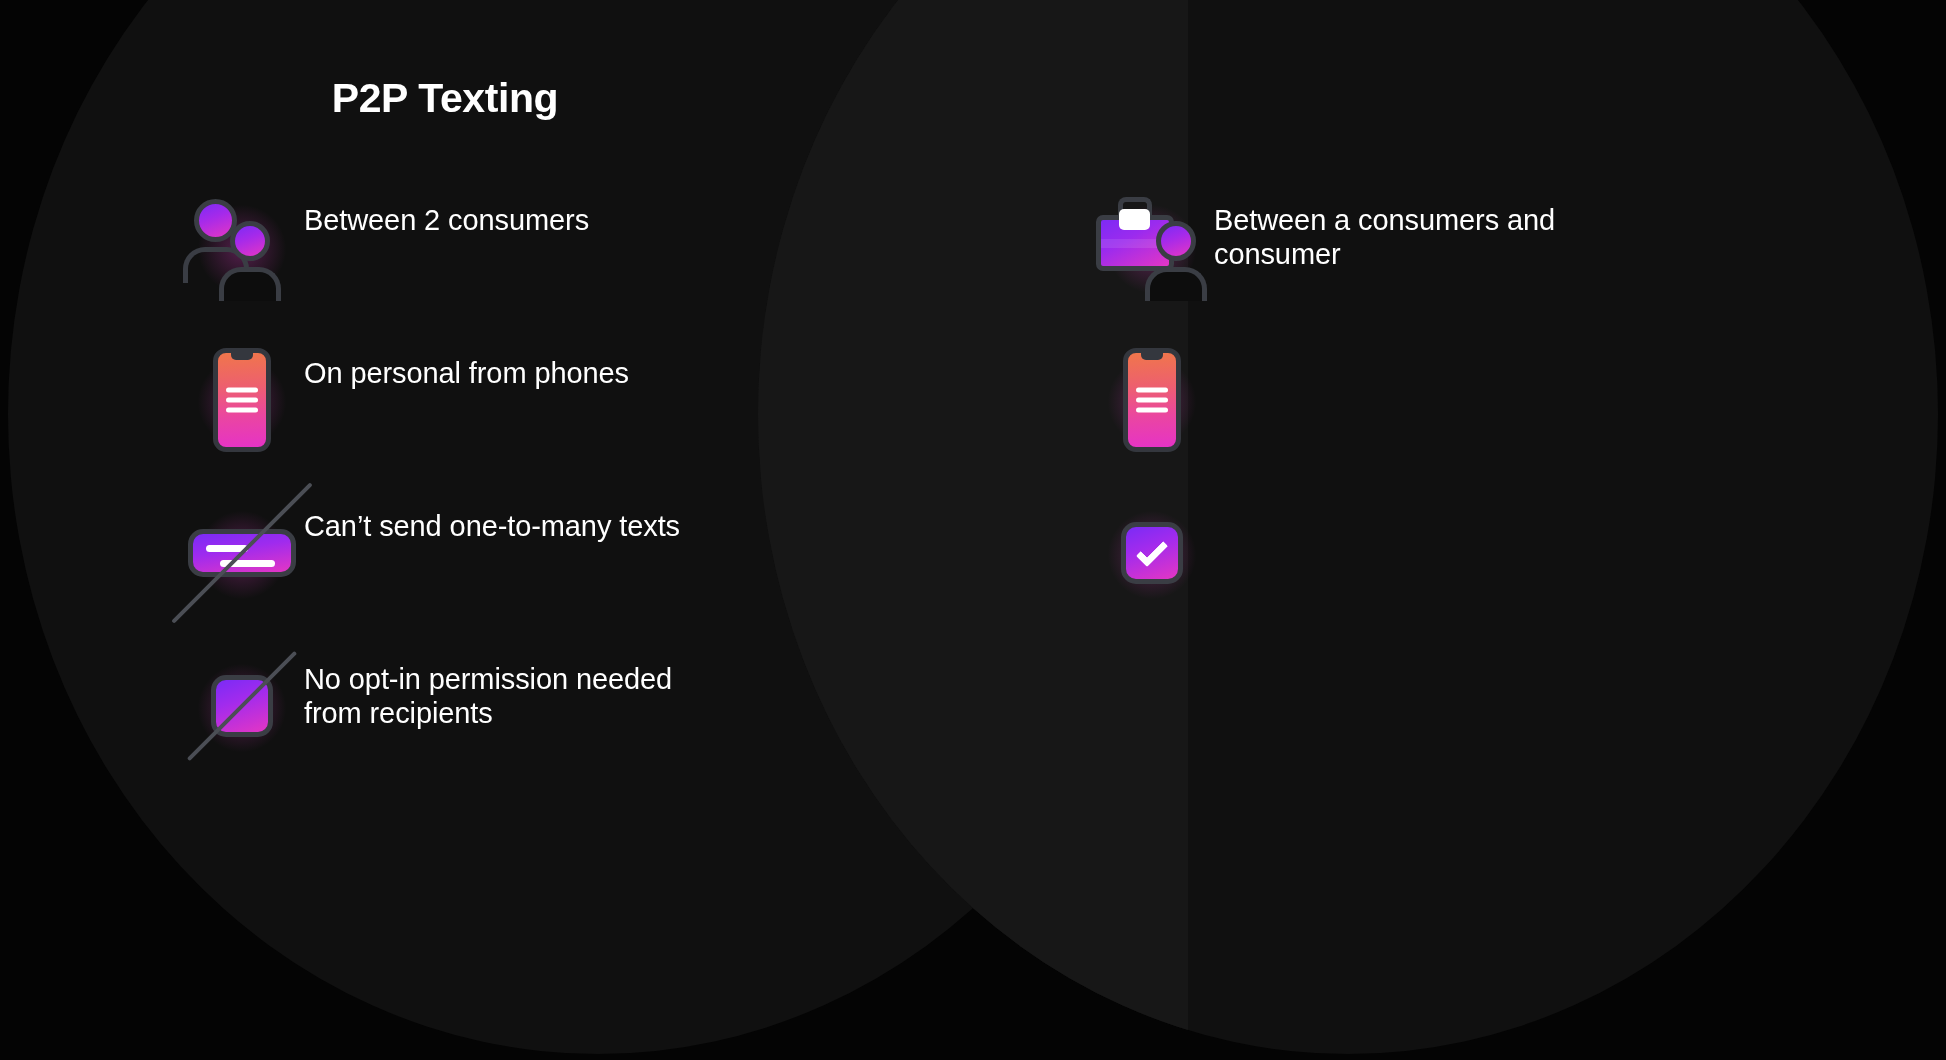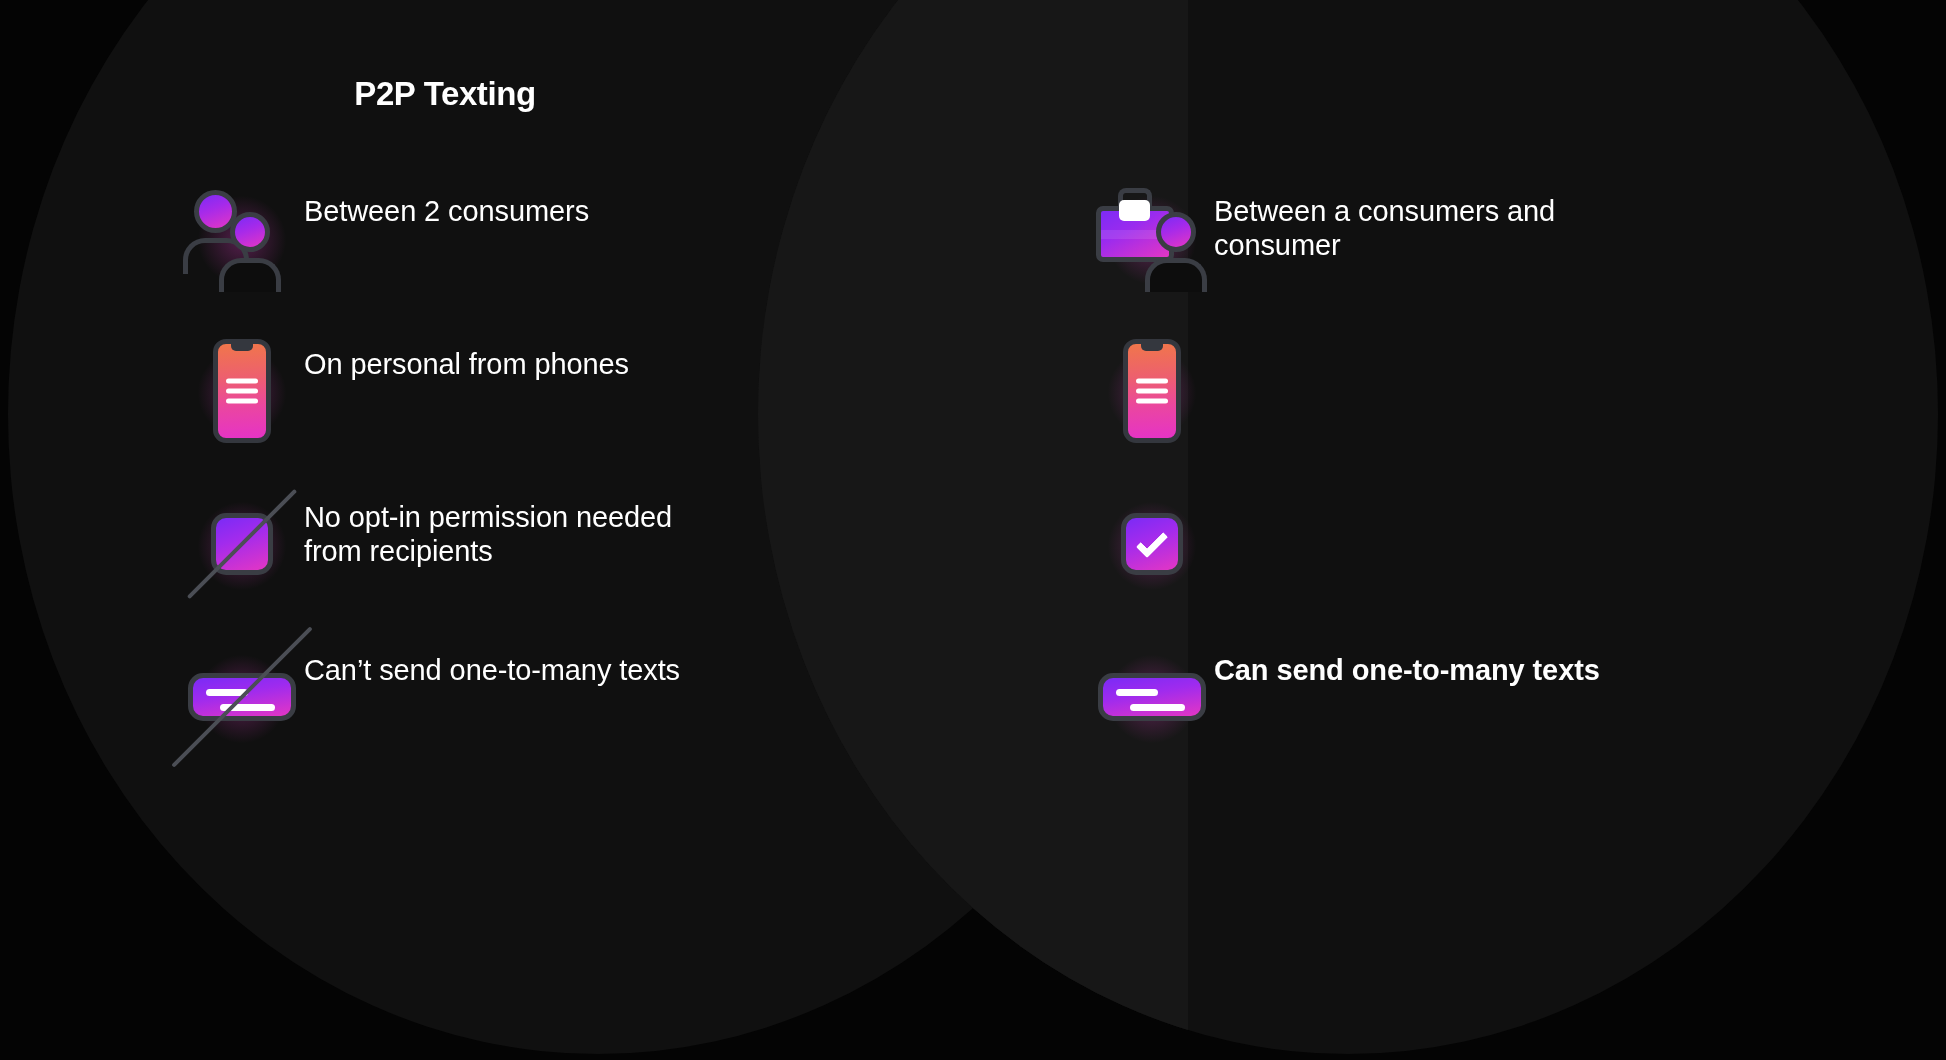--- a/index.html
+++ b/index.html
@@ -52,29 +52,29 @@
   .col-left{left:30px;}
   .col-right{left:930px;}
 
   .col-title{
     position:absolute;
     top:75px;
     left:0;
     width:830px;
     text-align:center;
     color:#ffffff;
-    font-size:33px;
+    font-size:41px;
     font-weight:bold;
     letter-spacing:-0.4px;
   }
   .col-right .col-title{ padding-left:18px; }
 
   .rows{
     position:absolute;
-    top:183px;
+    top:192px;
     left:150px;
     width:700px;
   }
   .col-right .rows{ left:160px; }
 
   .row{
     display:flex;
     align-items:flex-start;
     height:153px;
   }
@@ -284,39 +284,39 @@
               </div>
           </div>
         </div>
         <div class="row-text">On personal from phones</div>
       </div>
 
       <div class="row">
         <div class="row-icon">
           <div class="glow"></div>
           <div class="iconwrap">
-            <div class="sq"></div>
-            <div class="strike"></div>
-          </div>
-        </div>
-        <div class="row-text">No opt-in permission needed from recipients</div>
-      </div>
-
-      <div class="row">
-        <div class="row-icon">
-          <div class="glow"></div>
-          <div class="iconwrap">
             <div class="bar">
               <i class="l1"></i>
                 <i class="l2"></i>
             </div>
             <div class="strike wide"></div>
           </div>
         </div>
         <div class="row-text">Can’t send one-to-many texts</div>
+      </div>
+
+      <div class="row">
+        <div class="row-icon">
+          <div class="glow"></div>
+          <div class="iconwrap">
+            <div class="sq"></div>
+            <div class="strike"></div>
+          </div>
+        </div>
+        <div class="row-text">No opt-in permission needed from recipients</div>
       </div>
 
     </div>
   </div>
 
   <div class="col col-right">
 
     <div class="rows">
 
       <div class="row">
@@ -351,27 +351,17 @@
 
       <div class="row">
         <div class="row-icon">
           <div class="glow"></div>
           <div class="sq">
             <div class="check"></div>
           </div>
         </div>
       </div>
 
-      <div class="row">
-        <div class="row-icon">
-          <div class="glow"></div>
-          <div class="bar">
-            <i class="l1"></i>
-              <i class="l2"></i>
-          </div>
-        </div>
-        <div class="row-text bold">Can send one-to-many texts</div>
-      </div>
 
     </div>
   </div>
 
 </div>
 
 </body></html>

